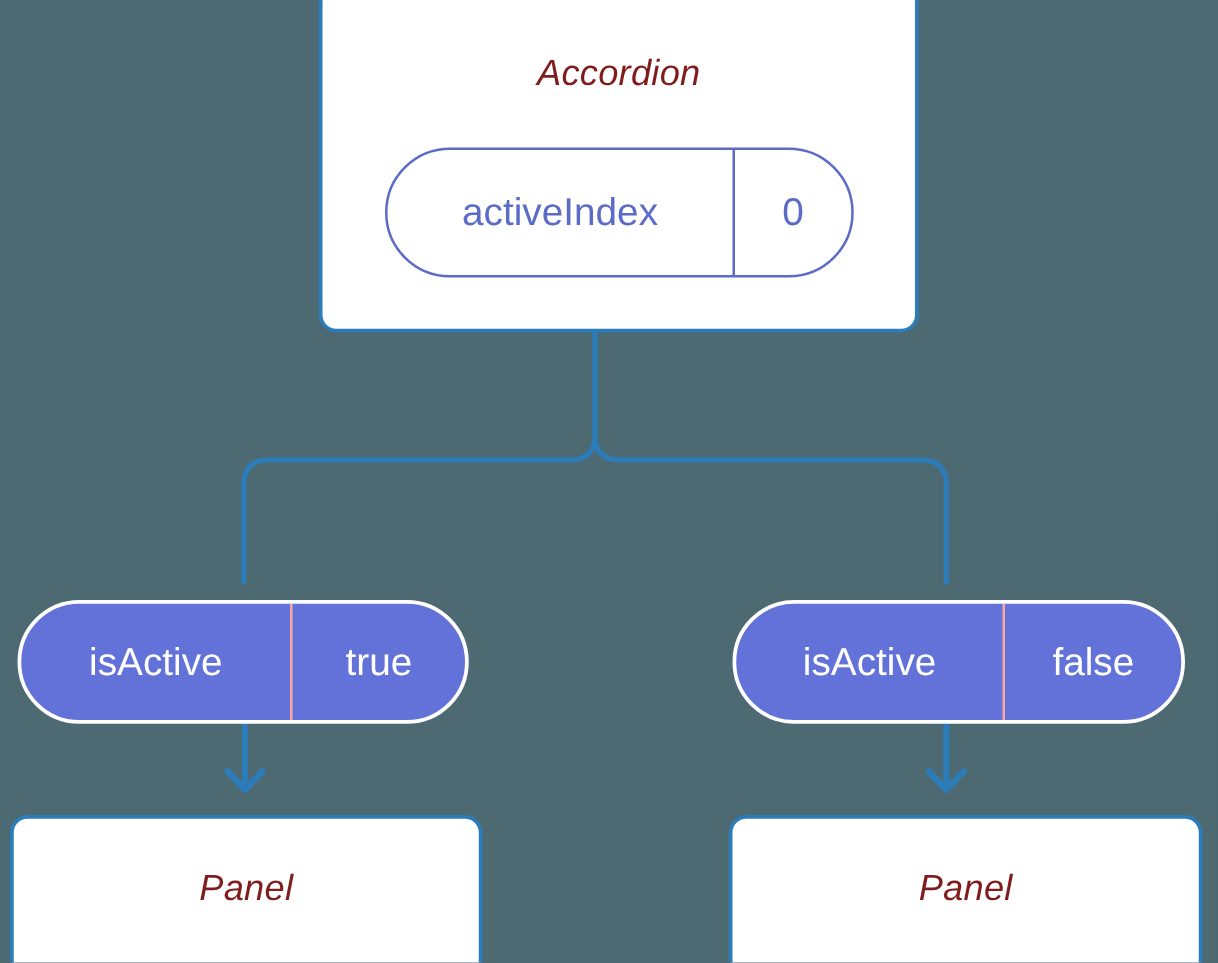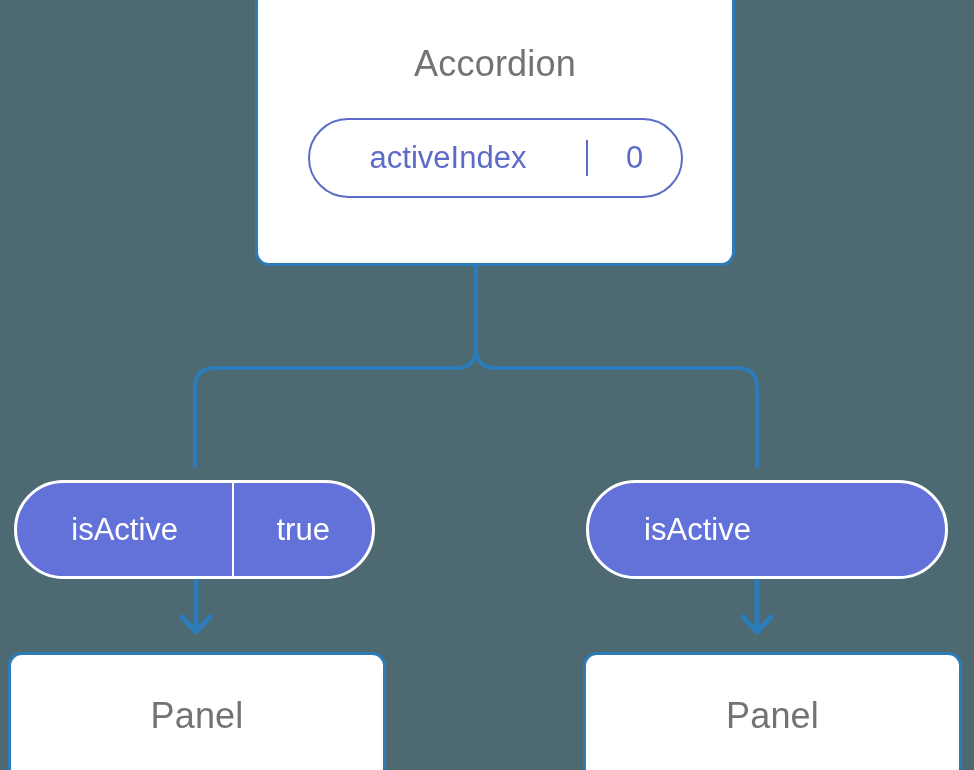--- a/index.html
+++ b/index.html
@@ -33,24 +33,25 @@
     position: absolute;
     background: #ffffff;
     border: 3px solid #2b7cb8;
     border-radius: 14px;
     box-sizing: border-box;
     display: flex;
     flex-direction: column;
     align-items: center;
   }
   .card-title {
-    color: #737373;
-    font-size: 36px;
+    color: #7f1d1d;
+    font-size: 29px;
     letter-spacing: 0.2px;
     white-space: nowrap;
+    font-style: italic;
   }
 
   #accordion-card {
     left: 255px;
     top: -12px;
     width: 480px;
     height: 278px;
     justify-content: flex-start;
     padding-top: 52px;
   }
@@ -101,29 +102,28 @@
     border: 3px solid #ffffff;
     border-radius: 999px;
     margin-top: 12px;
   }
   .pill-filled .pill-key,
   .pill-filled .pill-val {
     color: #ffffff;
     font-size: 31px;
   }
   .pill-filled .pill-val {
-    border-left: 2px solid #ffffff;
+    border-left: 2px solid #fca5a5;
   }
 
   #state-pill {
     left: 308px;
     top: 118px;
     width: 375px;
-    height: 80px;
-    align-items: center;
+    height: 104px;
   }
   #state-pill .pill-key { width: 279px; }
   #state-pill .pill-val { width: 96px; }
 
   #prop-pill-left {
     left: 14px;
     top: 468px;
     width: 361px;
     height: 99px;
   }
@@ -173,19 +173,20 @@
     <div class="pill-key">isActive</div>
     <div class="pill-val">true</div>
   </div>
 
   <div id="panel-left-card" class="card panel-card">
     <div class="card-title">Panel</div>
   </div>
 
   <div id="prop-pill-right" class="pill pill-filled">
     <div class="pill-key">isActive</div>
+    <div class="pill-val">false</div>
   </div>
 
   <div id="panel-right-card" class="card panel-card">
     <div class="card-title">Panel</div>
   </div>
 
 </div>
 
 </body></html>

